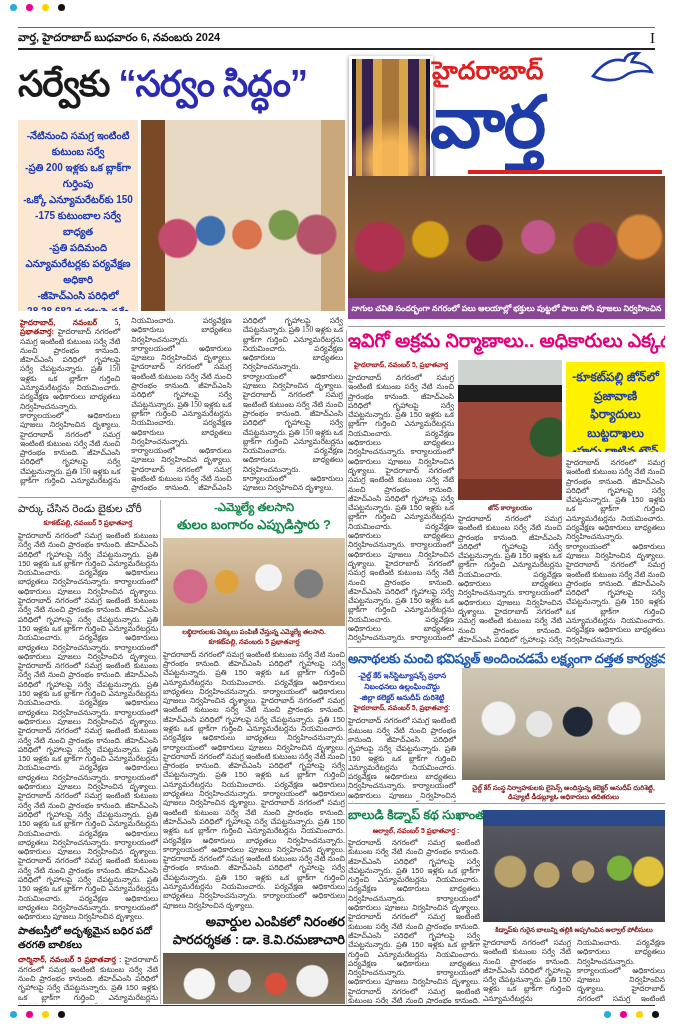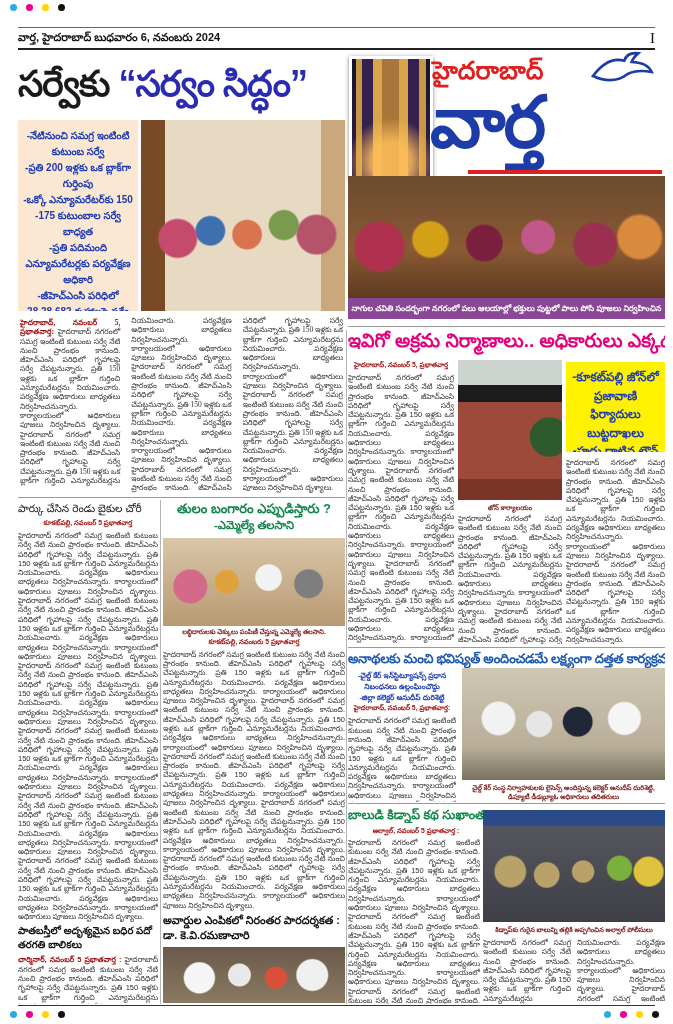--- a/index.html
+++ b/index.html
@@ -184,27 +184,27 @@
     <p class="body-txt" style="margin:0 0 4px;">హైదరాబాద్ నగరంలో సమగ్ర ఇంటింటి కుటుంబ సర్వే నేటి నుంచి ప్రారంభం కానుంది. జీహెచ్ఎంసి పరిధిలో గృహాలపై సర్వే చేపట్టనున్నారు. ప్రతి 150 ఇళ్లకు ఒక బ్లాక్‌గా గుర్తించి ఎన్యూమరేటర్లను నియమించారు. పర్యవేక్షణ అధికారులు బాధ్యతలు నిర్వహించనున్నారు. కార్యాలయంలో అధికారులు పూజలు నిర్వహించిన దృశ్యాలు. హైదరాబాద్ నగరంలో సమగ్ర ఇంటింటి కుటుంబ సర్వే నేటి నుంచి ప్రారంభం కానుంది. జీహెచ్ఎంసి పరిధిలో గృహాలపై సర్వే చేపట్టనున్నారు. ప్రతి 150 ఇళ్లకు ఒక బ్లాక్‌గా గుర్తించి ఎన్యూమరేటర్లను నియమించారు. పర్యవేక్షణ అధికారులు బాధ్యతలు నిర్వహించనున్నారు. కార్యాలయంలో అధికారులు పూజలు నిర్వహించిన దృశ్యాలు. హైదరాబాద్ నగరంలో సమగ్ర ఇంటింటి కుటుంబ సర్వే నేటి నుంచి ప్రారంభం కానుంది. జీహెచ్ఎంసి పరిధిలో గృహాలపై సర్వే చేపట్టనున్నారు. ప్రతి 150 ఇళ్లకు ఒక బ్లాక్‌గా గుర్తించి ఎన్యూమరేటర్లను నియమించారు. పర్యవేక్షణ అధికారులు బాధ్యతలు నిర్వహించనున్నారు. కార్యాలయంలో అధికారులు పూజలు నిర్వహించిన దృశ్యాలు. హైదరాబాద్ నగరంలో సమగ్ర ఇంటింటి కుటుంబ సర్వే నేటి నుంచి ప్రారంభం కానుంది. జీహెచ్ఎంసి పరిధిలో గృహాలపై సర్వే చేపట్టనున్నారు. ప్రతి 150 ఇళ్లకు ఒక బ్లాక్‌గా గుర్తించి ఎన్యూమరేటర్లను నియమించారు. పర్యవేక్షణ అధికారులు బాధ్యతలు నిర్వహించనున్నారు. కార్యాలయంలో అధికారులు పూజలు నిర్వహించిన దృశ్యాలు. హైదరాబాద్ నగరంలో సమగ్ర ఇంటింటి కుటుంబ సర్వే నేటి నుంచి ప్రారంభం కానుంది. జీహెచ్ఎంసి పరిధిలో గృహాలపై సర్వే చేపట్టనున్నారు. ప్రతి 150 ఇళ్లకు ఒక బ్లాక్‌గా గుర్తించి ఎన్యూమరేటర్లను నియమించారు. పర్యవేక్షణ అధికారులు బాధ్యతలు నిర్వహించనున్నారు. కార్యాలయంలో అధికారులు పూజలు నిర్వహించిన దృశ్యాలు. హైదరాబాద్ నగరంలో సమగ్ర ఇంటింటి కుటుంబ సర్వే నేటి నుంచి ప్రారంభం కానుంది. జీహెచ్ఎంసి పరిధిలో గృహాలపై సర్వే చేపట్టనున్నారు. ప్రతి 150 ఇళ్లకు ఒక బ్లాక్‌గా గుర్తించి ఎన్యూమరేటర్లను నియమించారు. పర్యవేక్షణ అధికారులు బాధ్యతలు నిర్వహించనున్నారు. కార్యాలయంలో అధికారులు పూజలు నిర్వహించిన దృశ్యాలు. </p>
     <div class="sub-head2">పాతబస్తీలో అదృశ్యమైన బధిర పదో తరగతి బాలికలు</div>
     <p class="body-txt" style="margin:0 0 4px;">
       <span class="dl">చార్మినార్, నవంబర్ 5 ప్రభాతవార్త :</span>
       <span>హైదరాబాద్ నగరంలో సమగ్ర ఇంటింటి కుటుంబ సర్వే నేటి నుంచి ప్రారంభం కానుంది. జీహెచ్ఎంసి పరిధిలో గృహాలపై సర్వే చేపట్టనున్నారు. ప్రతి 150 ఇళ్లకు ఒక బ్లాక్‌గా గుర్తించి ఎన్యూమరేటర్లను నియమించారు. పర్యవేక్షణ అధికారులు బాధ్యతలు నిర్వహించనున్నారు. కార్యాలయంలో అధికారులు పూజలు నిర్వహించిన దృశ్యాలు. హైదరాబాద్ నగరంలో సమగ్ర ఇంటింటి కుటుంబ సర్వే నేటి నుంచి ప్రారంభం కానుంది. జీహెచ్ఎంసి పరిధిలో గృహాలపై సర్వే చేపట్టనున్నారు. ప్రతి 150 ఇళ్లకు ఒక బ్లాక్‌గా గుర్తించి ఎన్యూమరేటర్లను నియమించారు. పర్యవేక్షణ అధికారులు బాధ్యతలు నిర్వహించనున్నారు. కార్యాలయంలో అధికారులు పూజలు నిర్వహించిన దృశ్యాలు. హైదరాబాద్ నగరంలో సమగ్ర ఇంటింటి కుటుంబ సర్వే నేటి నుంచి ప్రారంభం కానుంది. జీహెచ్ఎంసి పరిధిలో గృహాలపై సర్వే చేపట్టనున్నారు. ప్రతి 150 ఇళ్లకు ఒక బ్లాక్‌గా గుర్తించి ఎన్యూమరేటర్లను నియమించారు. పర్యవేక్షణ అధికారులు బాధ్యతలు నిర్వహించనున్నారు. కార్యాలయంలో అధికారులు పూజలు నిర్వహించిన దృశ్యాలు. </span>
     </p>
 
   </div>
 
   <div class="abs colM">
+    <div class="green-head" style="font-size:11.5px;">-ఎమ్మెల్యే తలసాని</div>
     <div class="green-head">తులం బంగారం ఎప్పుడిస్తారు ?</div>
-    <div class="green-head" style="font-size:11.5px;">-ఎమ్మెల్యే తలసాని</div>
     <div class="photo gold-photo"></div>
     <div class="cap">లబ్ధిదారులకు చెక్కులు పంపిణీ చేస్తున్న ఎమ్మెల్యే తలసాని.</div>
     <div class="dateline-c">కూకట్‌పల్లి, నవంబరు 5 ప్రభాతవార్త</div>
     <p class="body-txt" style="margin:0 0 3px;">హైదరాబాద్ నగరంలో సమగ్ర ఇంటింటి కుటుంబ సర్వే నేటి నుంచి ప్రారంభం కానుంది. జీహెచ్ఎంసి పరిధిలో గృహాలపై సర్వే చేపట్టనున్నారు. ప్రతి 150 ఇళ్లకు ఒక బ్లాక్‌గా గుర్తించి ఎన్యూమరేటర్లను నియమించారు. పర్యవేక్షణ అధికారులు బాధ్యతలు నిర్వహించనున్నారు. కార్యాలయంలో అధికారులు పూజలు నిర్వహించిన దృశ్యాలు. హైదరాబాద్ నగరంలో సమగ్ర ఇంటింటి కుటుంబ సర్వే నేటి నుంచి ప్రారంభం కానుంది. జీహెచ్ఎంసి పరిధిలో గృహాలపై సర్వే చేపట్టనున్నారు. ప్రతి 150 ఇళ్లకు ఒక బ్లాక్‌గా గుర్తించి ఎన్యూమరేటర్లను నియమించారు. పర్యవేక్షణ అధికారులు బాధ్యతలు నిర్వహించనున్నారు. కార్యాలయంలో అధికారులు పూజలు నిర్వహించిన దృశ్యాలు. హైదరాబాద్ నగరంలో సమగ్ర ఇంటింటి కుటుంబ సర్వే నేటి నుంచి ప్రారంభం కానుంది. జీహెచ్ఎంసి పరిధిలో గృహాలపై సర్వే చేపట్టనున్నారు. ప్రతి 150 ఇళ్లకు ఒక బ్లాక్‌గా గుర్తించి ఎన్యూమరేటర్లను నియమించారు. పర్యవేక్షణ అధికారులు బాధ్యతలు నిర్వహించనున్నారు. కార్యాలయంలో అధికారులు పూజలు నిర్వహించిన దృశ్యాలు. హైదరాబాద్ నగరంలో సమగ్ర ఇంటింటి కుటుంబ సర్వే నేటి నుంచి ప్రారంభం కానుంది. జీహెచ్ఎంసి పరిధిలో గృహాలపై సర్వే చేపట్టనున్నారు. ప్రతి 150 ఇళ్లకు ఒక బ్లాక్‌గా గుర్తించి ఎన్యూమరేటర్లను నియమించారు. పర్యవేక్షణ అధికారులు బాధ్యతలు నిర్వహించనున్నారు. కార్యాలయంలో అధికారులు పూజలు నిర్వహించిన దృశ్యాలు. హైదరాబాద్ నగరంలో సమగ్ర ఇంటింటి కుటుంబ సర్వే నేటి నుంచి ప్రారంభం కానుంది. జీహెచ్ఎంసి పరిధిలో గృహాలపై సర్వే చేపట్టనున్నారు. ప్రతి 150 ఇళ్లకు ఒక బ్లాక్‌గా గుర్తించి ఎన్యూమరేటర్లను నియమించారు. పర్యవేక్షణ అధికారులు బాధ్యతలు నిర్వహించనున్నారు. కార్యాలయంలో అధికారులు పూజలు నిర్వహించిన దృశ్యాలు. </p>
-    <div class="sub-head2" style="text-align:left;font-size:11px;">అవార్డుల ఎంపికలో నిరంతర పారదర్శకత : డా. కె.వి.రమణాచారి</div>
+    <div class="sub-head2" style="text-align:right;font-size:13px;">అవార్డుల ఎంపికలో నిరంతర పారదర్శకత : డా. కె.వి.రమణాచారి</div>
     <div class="photo award-photo"></div>
     <p class="body-txt" style="margin:2px 0 0;">
       <span class="dl">హైదరాబాద్, నవంబరు 5 ప్రభాతవార్త :</span>
       <span>హైదరాబాద్ నగరంలో సమగ్ర ఇంటింటి కుటుంబ సర్వే నేటి నుంచి ప్రారంభం కానుంది. జీహెచ్ఎంసి పరిధిలో గృహాలపై సర్వే చేపట్టనున్నారు. ప్రతి 150 ఇళ్లకు ఒక బ్లాక్‌గా గుర్తించి ఎన్యూమరేటర్లను నియమించారు. పర్యవేక్షణ అధికారులు బాధ్యతలు నిర్వహించనున్నారు. కార్యాలయంలో అధికారులు పూజలు నిర్వహించిన దృశ్యాలు. హైదరాబాద్ నగరంలో సమగ్ర ఇంటింటి కుటుంబ సర్వే నేటి నుంచి ప్రారంభం కానుంది. జీహెచ్ఎంసి పరిధిలో గృహాలపై సర్వే చేపట్టనున్నారు. ప్రతి 150 ఇళ్లకు ఒక బ్లాక్‌గా గుర్తించి ఎన్యూమరేటర్లను నియమించారు. పర్యవేక్షణ అధికారులు బాధ్యతలు నిర్వహించనున్నారు. కార్యాలయంలో అధికారులు పూజలు నిర్వహించిన దృశ్యాలు. హైదరాబాద్ నగరంలో సమగ్ర ఇంటింటి కుటుంబ సర్వే నేటి నుంచి ప్రారంభం కానుంది. జీహెచ్ఎంసి పరిధిలో గృహాలపై సర్వే చేపట్టనున్నారు. ప్రతి 150 ఇళ్లకు ఒక బ్లాక్‌గా గుర్తించి ఎన్యూమరేటర్లను నియమించారు. పర్యవేక్షణ అధికారులు బాధ్యతలు నిర్వహించనున్నారు. కార్యాలయంలో అధికారులు పూజలు నిర్వహించిన దృశ్యాలు. హైదరాబాద్ నగరంలో సమగ్ర ఇంటింటి కుటుంబ సర్వే నేటి నుంచి ప్రారంభం కానుంది. జీహెచ్ఎంసి పరిధిలో గృహాలపై సర్వే చేపట్టనున్నారు. ప్రతి 150 ఇళ్లకు ఒక బ్లాక్‌గా గుర్తించి ఎన్యూమరేటర్లను నియమించారు. పర్యవేక్షణ అధికారులు బాధ్యతలు నిర్వహించనున్నారు. కార్యాలయంలో అధికారులు పూజలు నిర్వహించిన దృశ్యాలు. </span>
     </p>
   </div>
 
   <div class="abs photo charminar"></div>
   <div class="abs mast-city">హైదరాబాద్</div>
   <div class="abs" style="left:585px;top:48px;width:72px;height:40px;">

